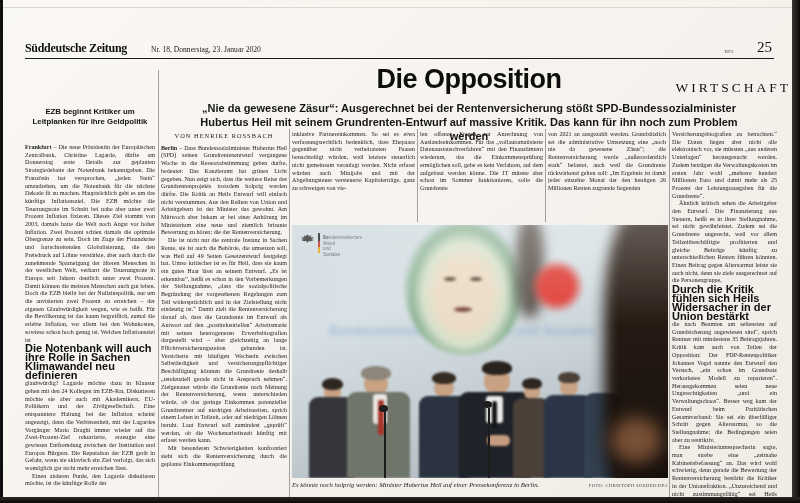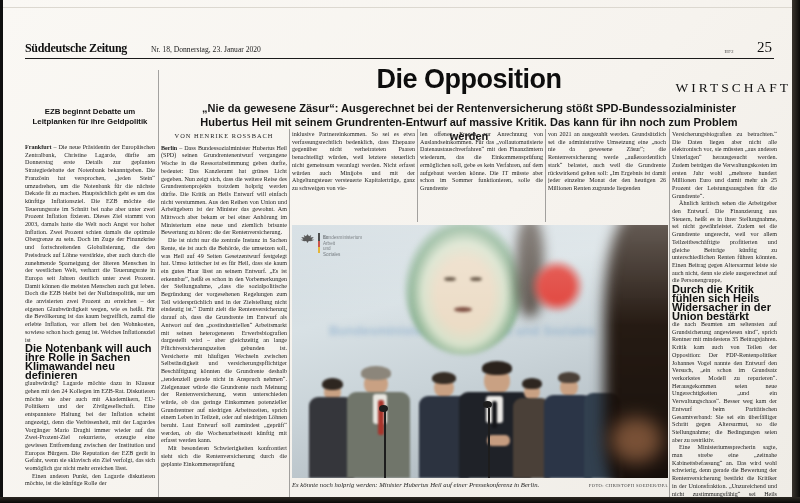--- a/index.html
+++ b/index.html
@@ -98,21 +98,21 @@
   <span class="edition">HF2</span>
   <span class="pagenum">25</span>
   <div class="mast-rule"></div>
 
   <div class="vrule" style="left:155px;top:70px;height:427px;"></div>
   <div class="vrule" style="left:286px;top:129px;height:368px;"></div>
   <div class="vrule" style="left:414px;top:129px;height:93px;"></div>
   <div class="vrule" style="left:542px;top:129px;height:93px;"></div>
   <div class="vrule" style="left:666px;top:129px;height:368px;"></div>
 
-  <div class="la-sub">EZB beginnt Debatte um Leitplanken für ihre Geldpolitik</div>
+  <div class="la-sub">EZB beginnt Kritiker um Leitplanken für ihre Geldpolitik</div>
   <div class="la-body newscol">
     <p><b class="dl">Frankfurt</b> <span>– Die neue Präsidentin der Europäischen Zentralbank, Christine Lagarde, dürfte am Donnerstag erste Details zur geplanten Strategiedebatte der Notenbank bekanntgeben. Die Französin hat versprochen, „jeden Stein“ umzudrehen, um die Notenbank für die nächste Dekade fit zu machen. Hauptsächlich geht es um das künftige Inflationsziel. Die EZB möchte die Teuerungsrate im Schnitt bei nahe aber unter zwei Prozent Inflation fixieren. Dieses Ziel stammt von 2003, damals hatte die Welt noch Angst vor hoher Inflation. Zwei Prozent schien damals die optimale Obergrenze zu sein. Doch im Zuge der Finanzkrise und fortschreitenden Globalisierung, die den Preisdruck auf Löhne verstärkte, aber auch durch die zunehmende Sparneigung der älteren Menschen in der westlichen Welt, verharrt die Teuerungsrate in Europa seit Jahren deutlich unter zwei Prozent. Damit können die meisten Menschen auch gut leben. Doch die EZB bleibt bei der Nullzinspolitik, nur um die anvisierten zwei Prozent zu erreichen – der eigenen Glaubwürdigkeit wegen, wie es heißt. Für die Bevölkerung ist das kaum begreiflich, zumal die erlebte Inflation, vor allem bei den Wohnkosten, sowieso schon hoch genug ist. Welches Inflationsziel ist</span></p>
     <p class="crosshead">Die Notenbank will auch ihre Rolle in Sachen Klimawandel neu definieren</p>
     <p>glaubwürdig? Lagarde möchte dazu in Klausur gehen mit den 24 Kollegen im EZB-Rat. Diskutieren möchte sie aber auch mit Akademikern, EU-Politikern und der Zivilgesellschaft. Eine entspanntere Haltung bei der Inflation scheint angezeigt, denn die Verbissenheit, mit der Lagardes Vorgänger Mario Draghi immer wieder auf das Zwei-Prozent-Ziel rekurrierte, erzeugte eine gewissen Entfremdung zwischen der Institution und Europas Bürgern. Die Reputation der EZB gerät in Gefahr, wenn sie sklavisch ein Ziel verfolgt, das sich womöglich gar nicht mehr erreichen lässt.</p>
     <p class="ind">Einen anderen Punkt, den Lagarde diskutieren möchte, ist die künftige Rolle der</p>
   </div>
 
   <div class="ma-head">Die Opposition</div>
   <div class="ma-sub">„Nie da gewesene Zäsur“: Ausgerechnet bei der Rentenversicherung stößt SPD-Bundessozialminister Hubertus Heil mit seinem Grundrenten-Entwurf auf massive Kritik. Das kann für ihn noch zum Problem werden</div>
 

